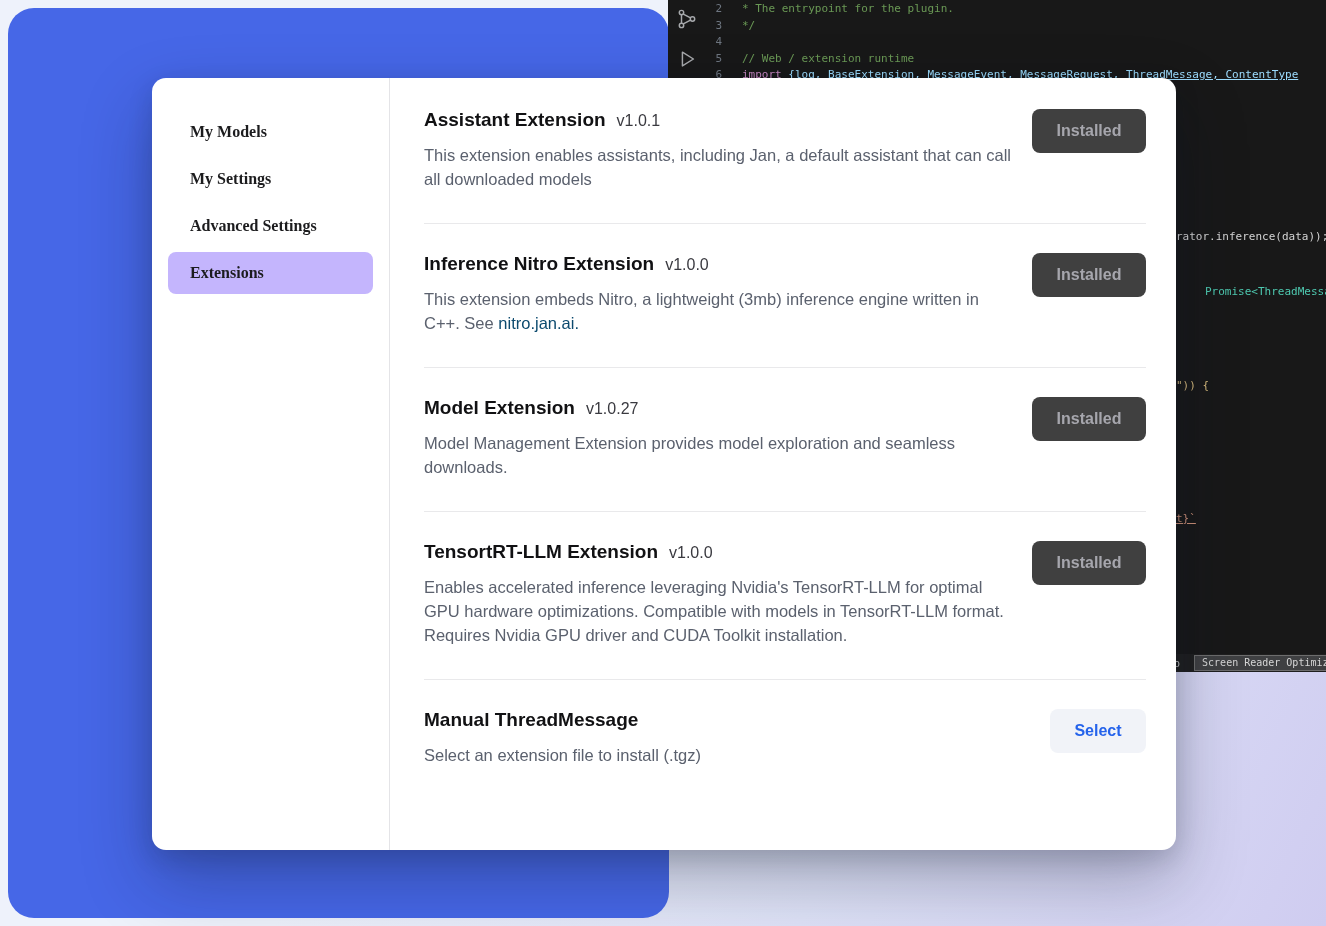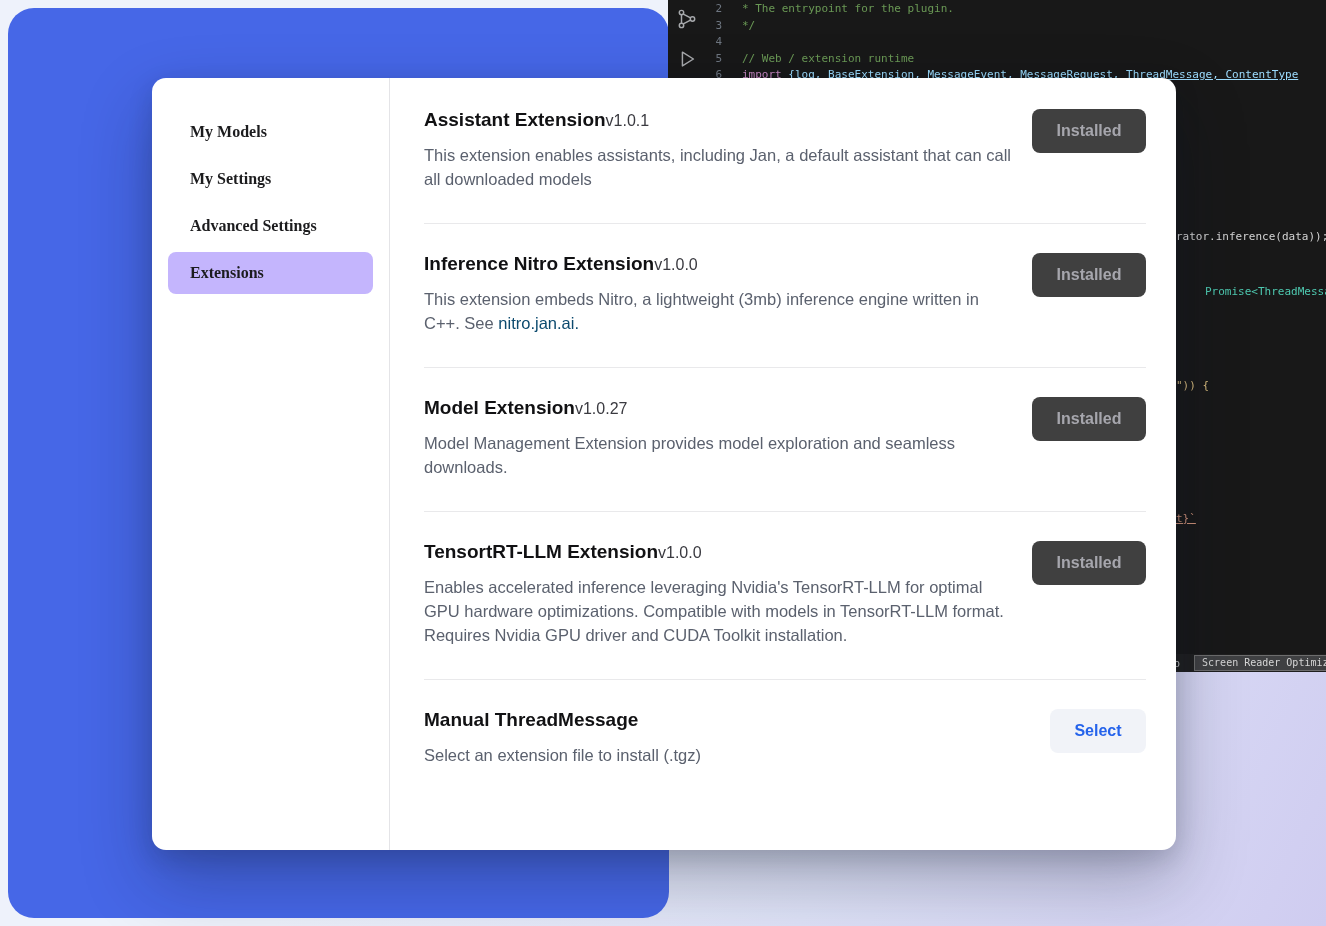--- a/index.html
+++ b/index.html
@@ -74,21 +74,21 @@
   .nav-item.active { background: #c4b5fd; }
 
   .content { flex: 1; padding: 2px 30px 0 34px; }
   .ext-section {
     display: flex; justify-content: space-between; align-items: flex-start;
     padding: 29px 0 32px;
     border-bottom: 1px solid #e9e9eb;
   }
   .ext-section.last { border-bottom: none; }
   .sec-info { max-width: 588px; }
-  .title-row { display: flex; align-items: baseline; }
+  .title-row { display: flex; align-items: baseline; gap: 11px; }
   .ext-name { margin: 0; font-size: 19px; font-weight: 700; color: #111113; }
   .version { font-size: 16px; color: #3a3a40; }
   .desc {
     margin: 12px 0 0; font-size: 16.5px; line-height: 24px; color: #5b616e;
   }
   .link { color: #0c4a6e; text-decoration: none; cursor: pointer; }
   .btn {
     min-width: 114px; height: 44px; padding: 0 20px;
     border: none; border-radius: 8px;
     background: #404040; color: #a6a6ad;

